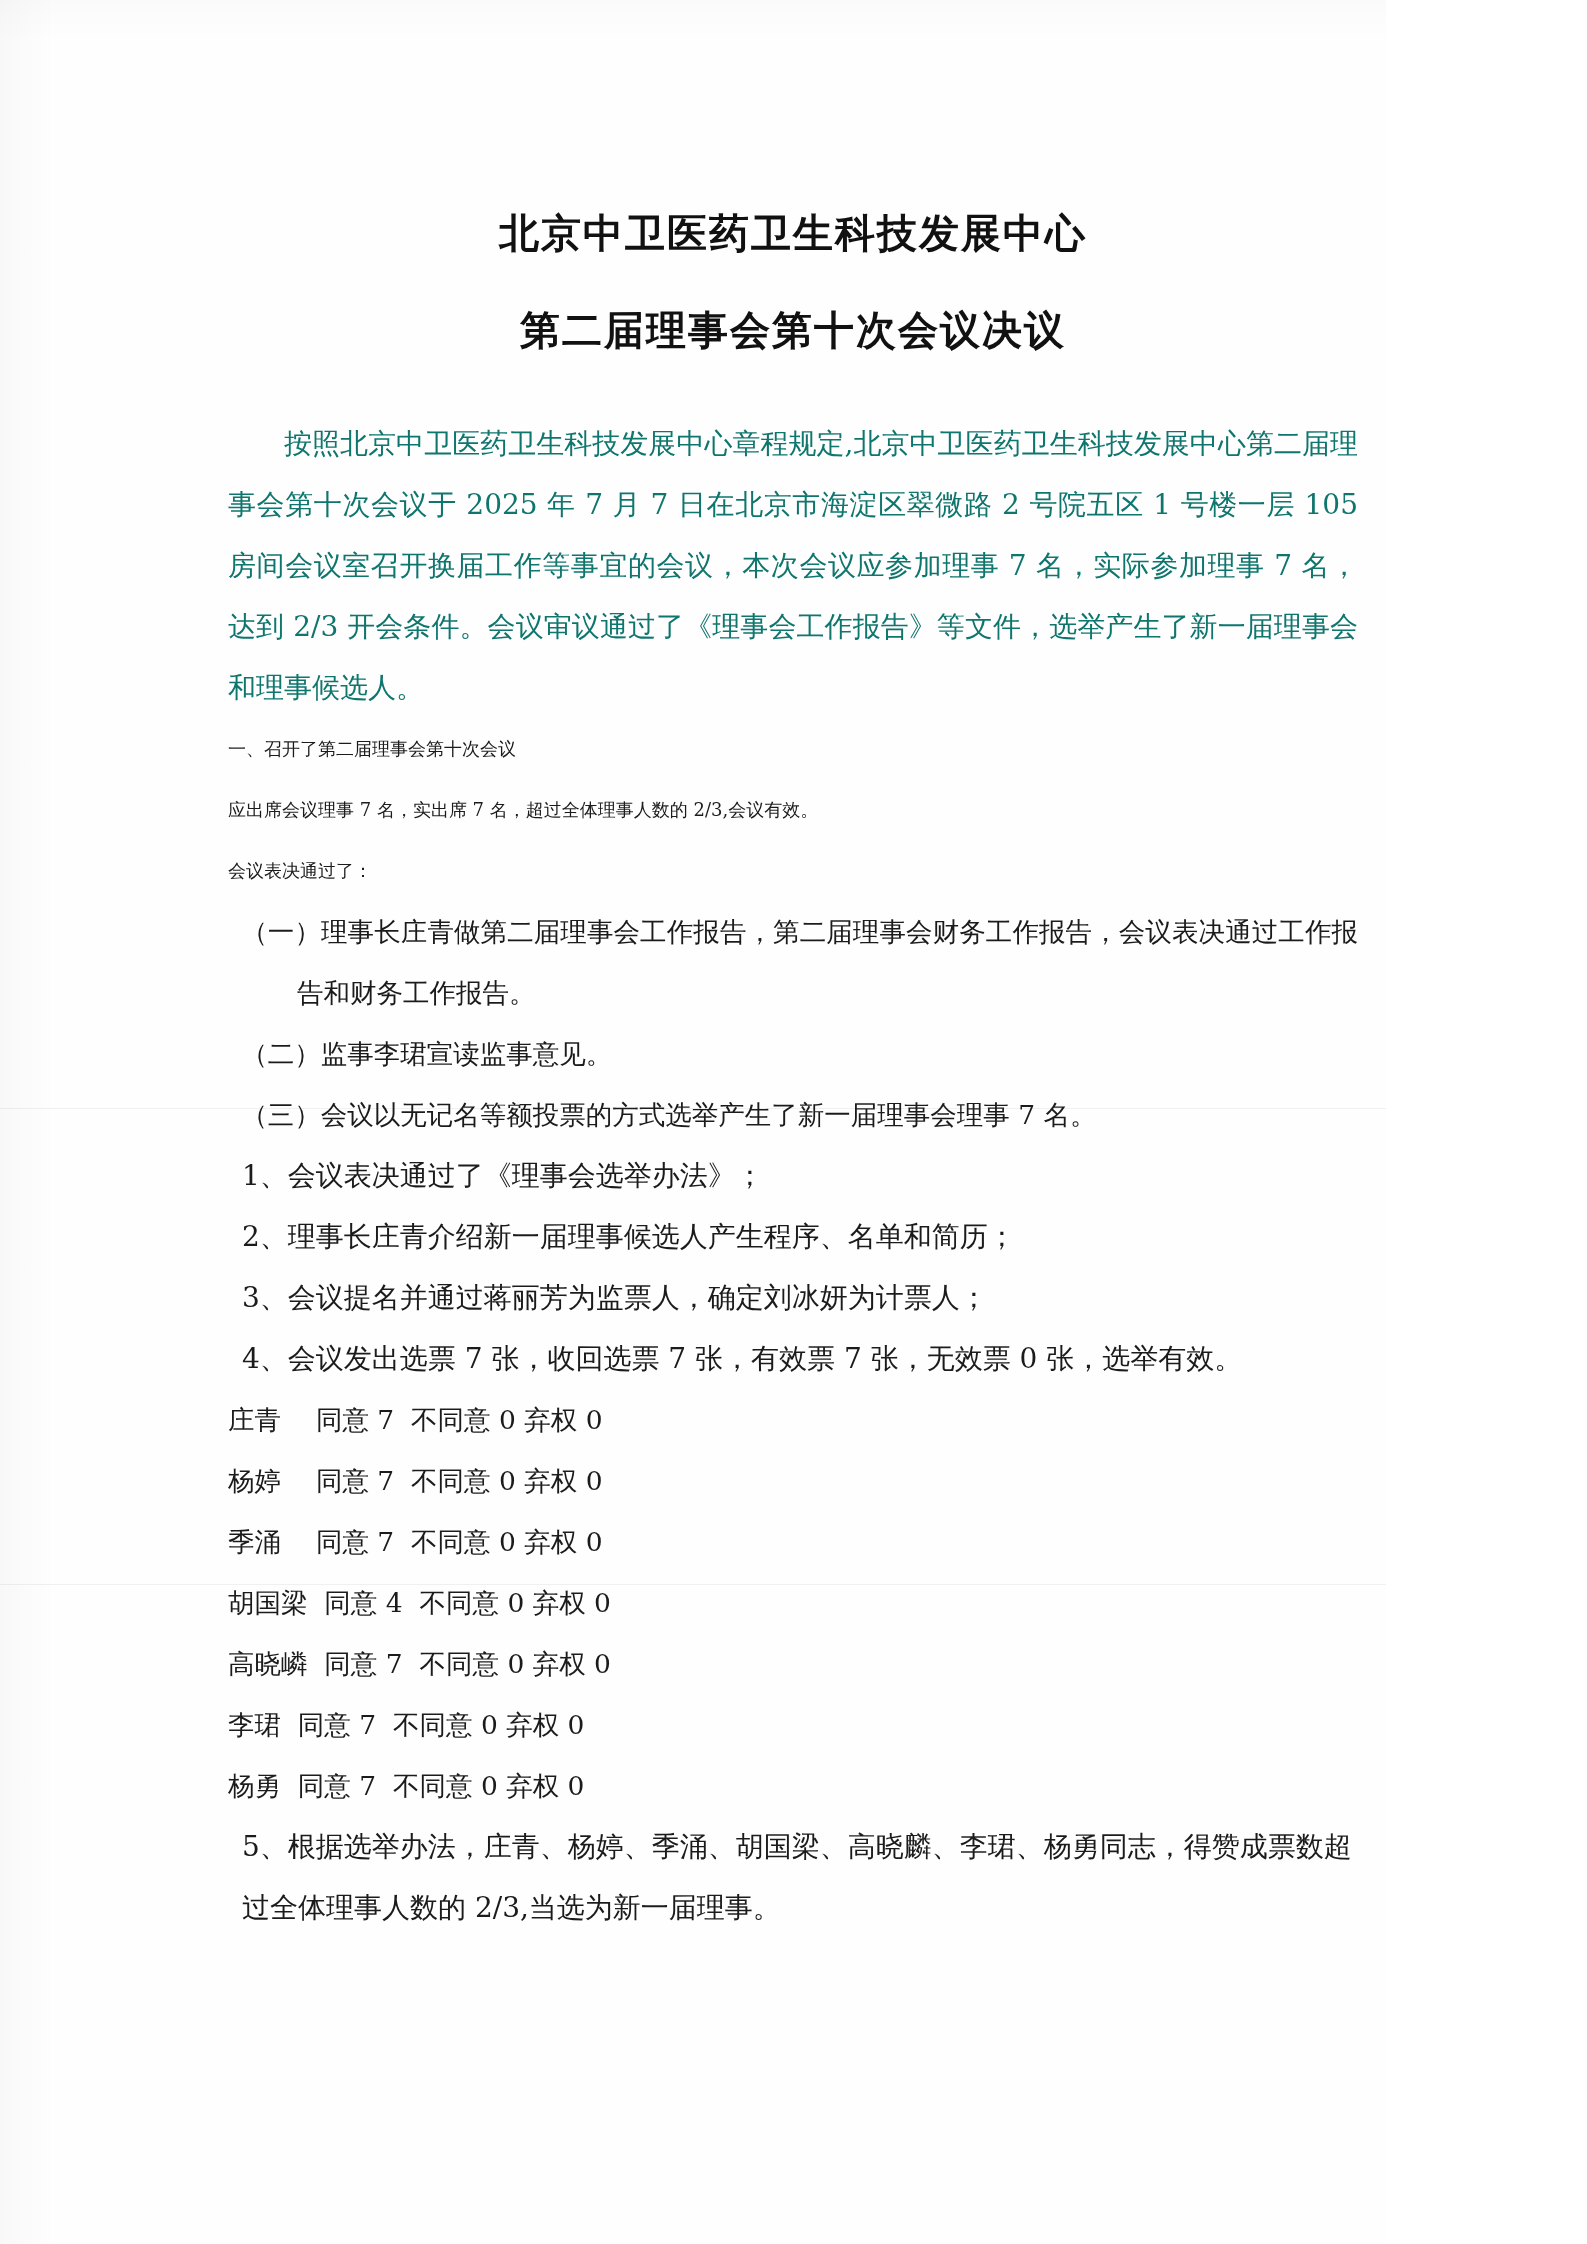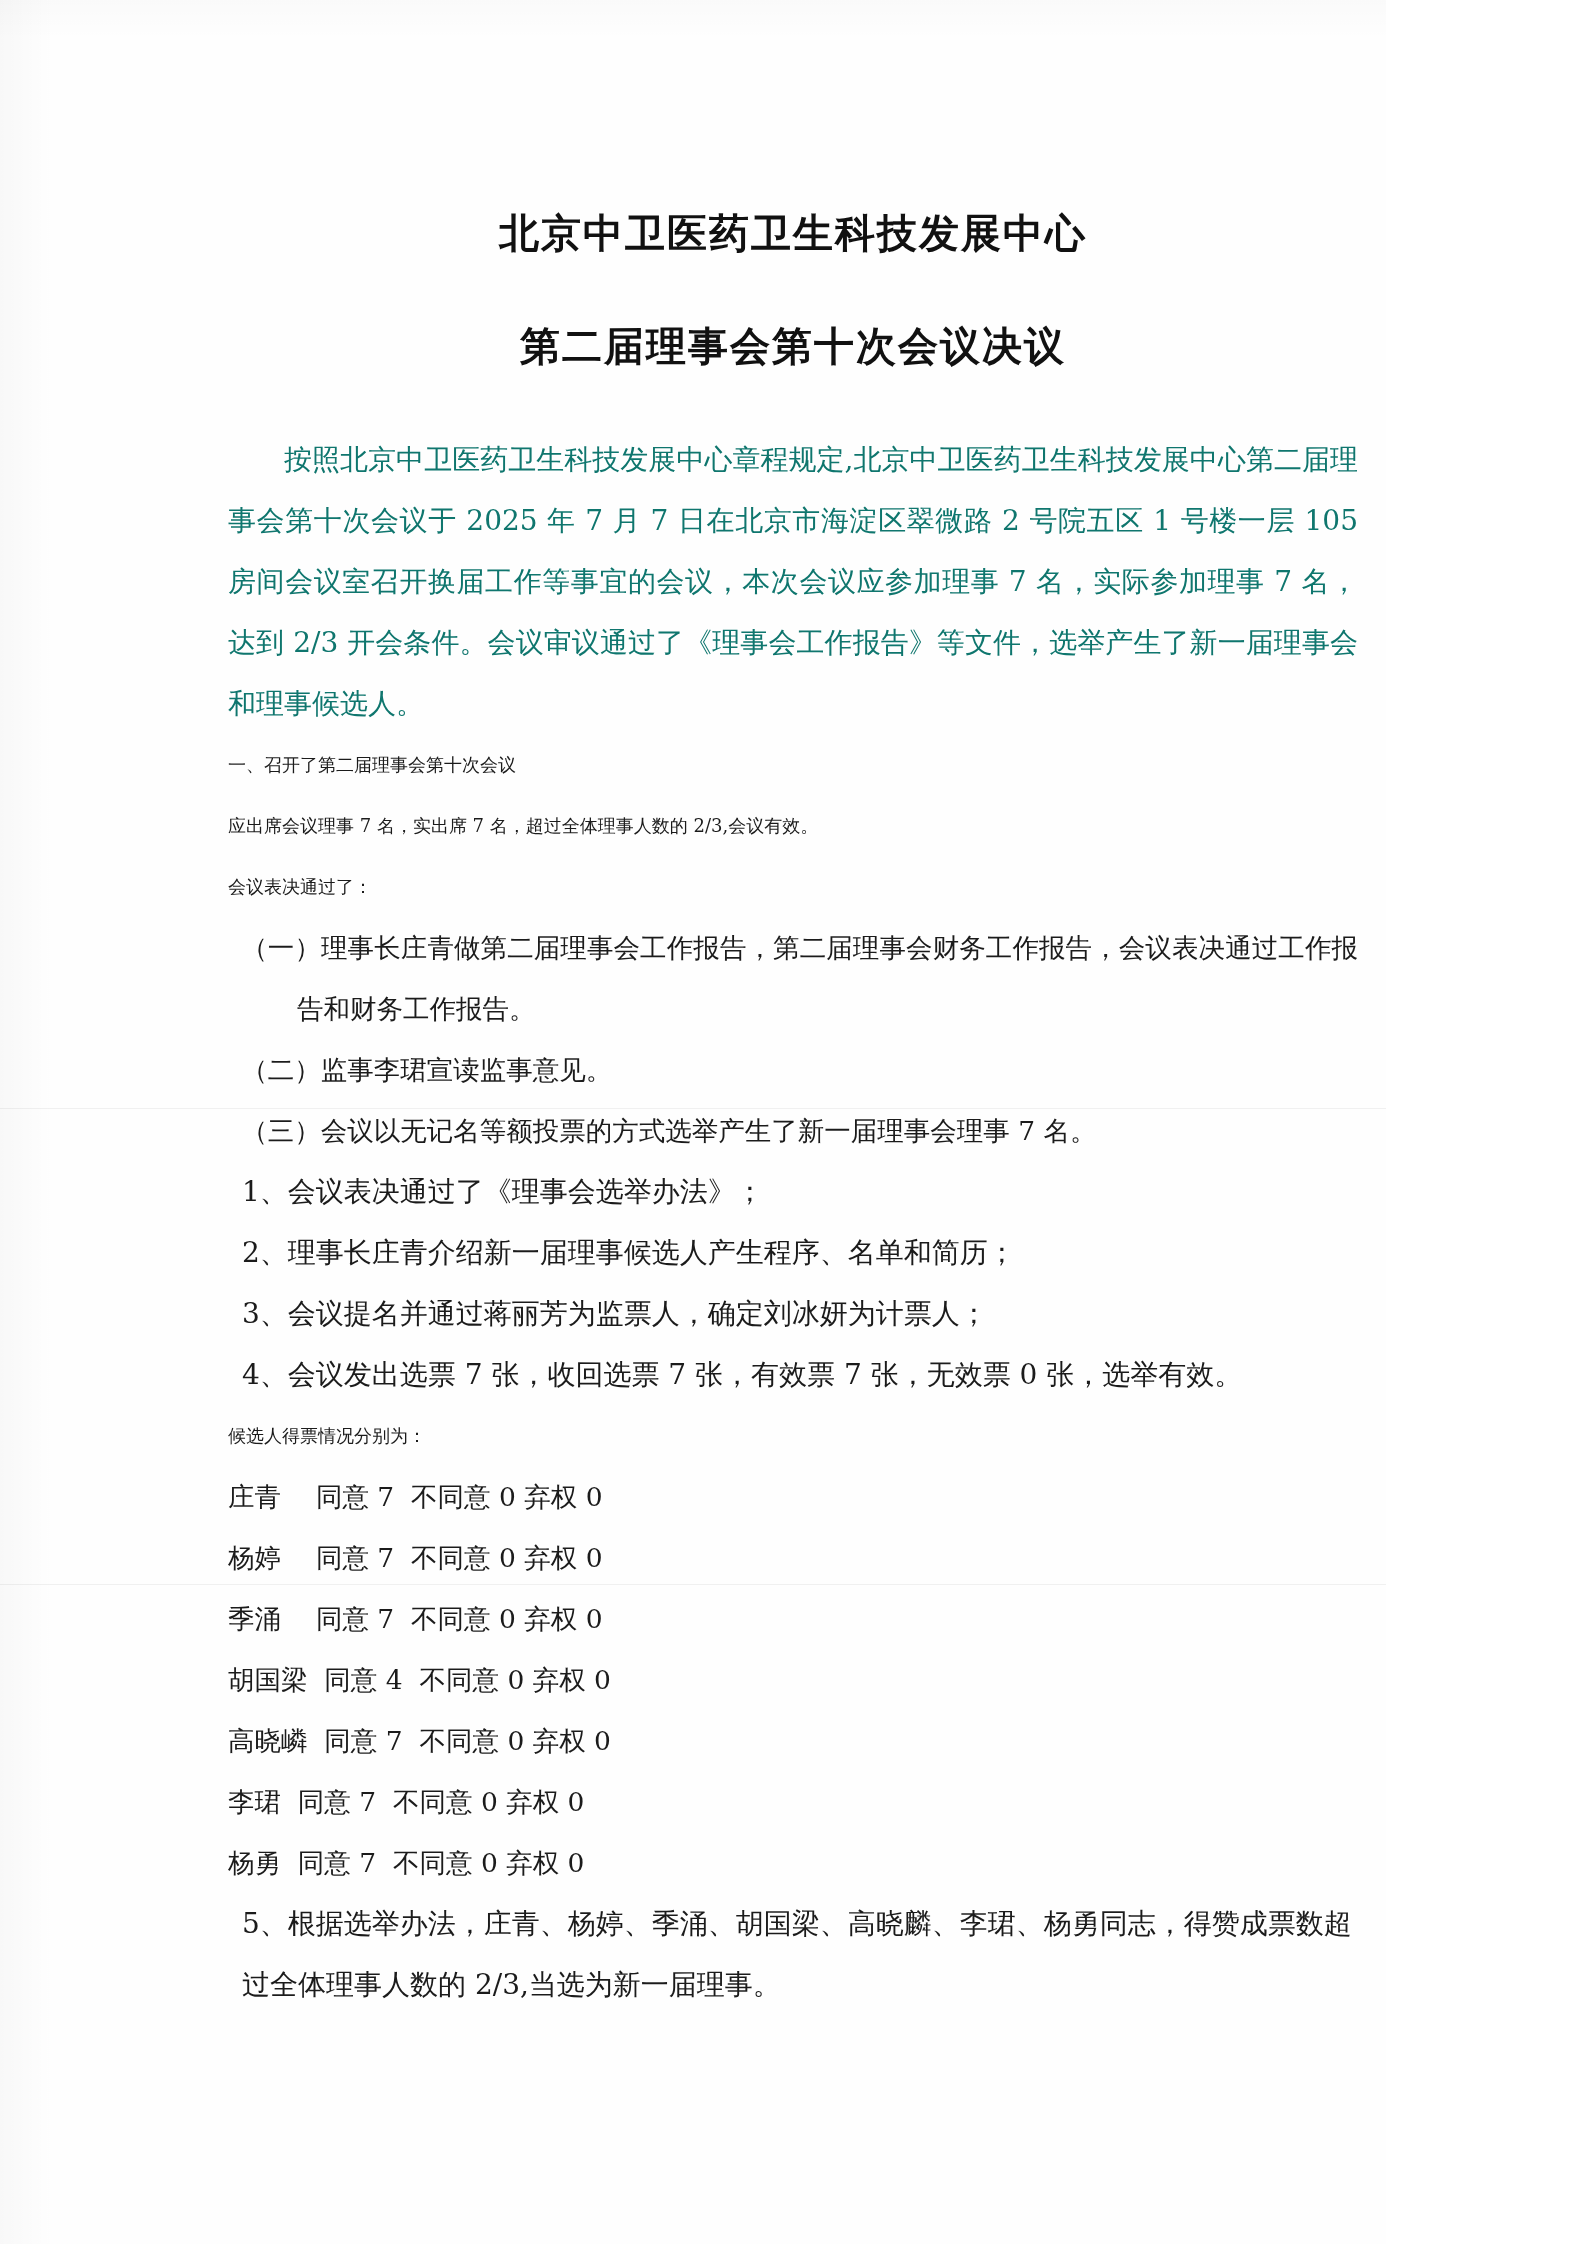--- a/index.html
+++ b/index.html
@@ -43,21 +43,21 @@
 
   .doc-title {
     text-align: center;
     font-family: "DejaVu Serif", "Liberation Serif", serif;
     font-weight: bold;
     font-size: 40px;
     letter-spacing: 2px;
     color: #111;
   }
   .title-1 { margin-top: 206px; }
-  .title-2 { margin-top: 58px; }
+  .title-2 { margin-top: 42px; }
 
   .para {
     font-size: 28px;
     line-height: 61px;
     text-align: justify;
     text-justify: inter-ideograph;
     color: #0f766e;
     margin: 0;
   }
   .para-lead {
@@ -152,21 +152,20 @@
 
     <div class="hang">（一）理事长庄青做第二届理事会工作报告，第二届理事会财务工作报告，会议表决通过工作报告和财务工作报告。</div>
     <div class="hang">（二）监事李珺宣读监事意见。</div>
     <div class="hang">（三）会议以无记名等额投票的方式选举产生了新一届理事会理事 7 名。</div>
 
     <div class="hang-2">1、会议表决通过了《理事会选举办法》；</div>
     <div class="hang-2">2、理事长庄青介绍新一届理事候选人产生程序、名单和简历；</div>
     <div class="hang-2">3、会议提名并通过蒋丽芳为监票人，确定刘冰妍为计票人；</div>
     <div class="hang-2">4、会议发出选票 7 张，收回选票 7 张，有效票 7 张，无效票 0 张，选举有效。</div>
 
-    <div class="line">候选人得票情况分别为：</div>
 
     <div class="vote-line">庄青　 同意 7  不同意 0 弃权 0</div>
     <div class="vote-line">杨婷　 同意 7  不同意 0 弃权 0</div>
     <div class="vote-line">季涌　 同意 7  不同意 0 弃权 0</div>
     <div class="vote-line">胡国梁  同意 4  不同意 0 弃权 0</div>
     <div class="vote-line">高晓嶙  同意 7  不同意 0 弃权 0</div>
     <div class="vote-line">李珺  同意 7  不同意 0 弃权 0</div>
     <div class="vote-line">杨勇  同意 7  不同意 0 弃权 0</div>
 
     <div class="hang-2">5、根据选举办法，庄青、杨婷、季涌、胡国梁、高晓麟、李珺、杨勇同志，得赞成票数超过全体理事人数的 2/3,当选为新一届理事。</div>

